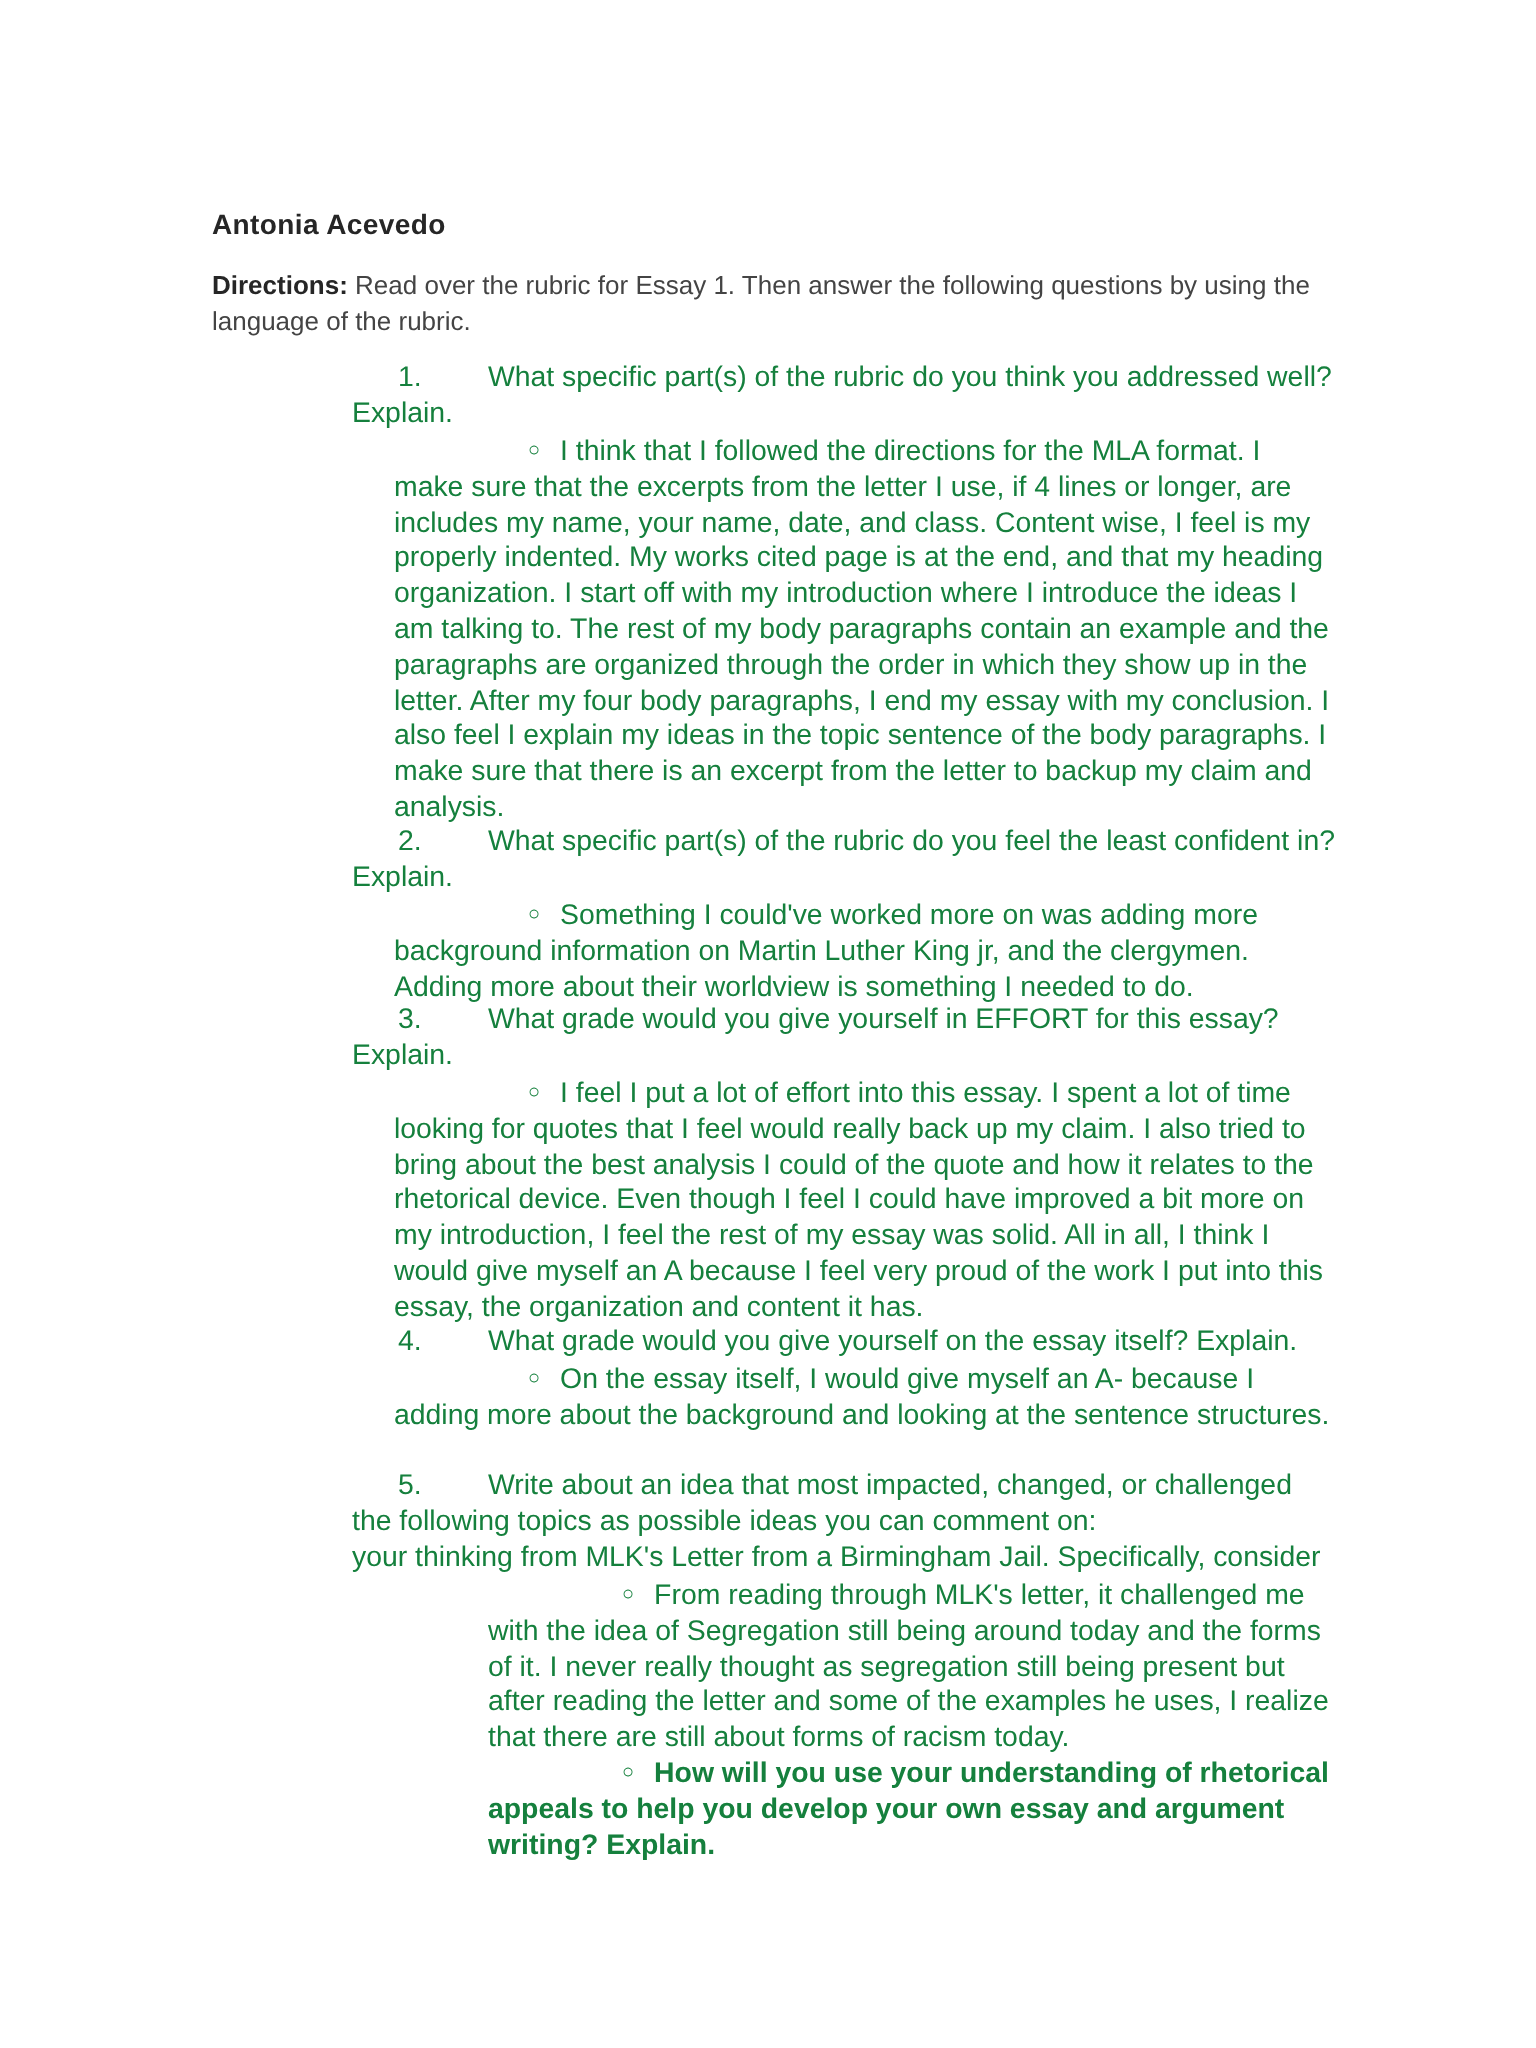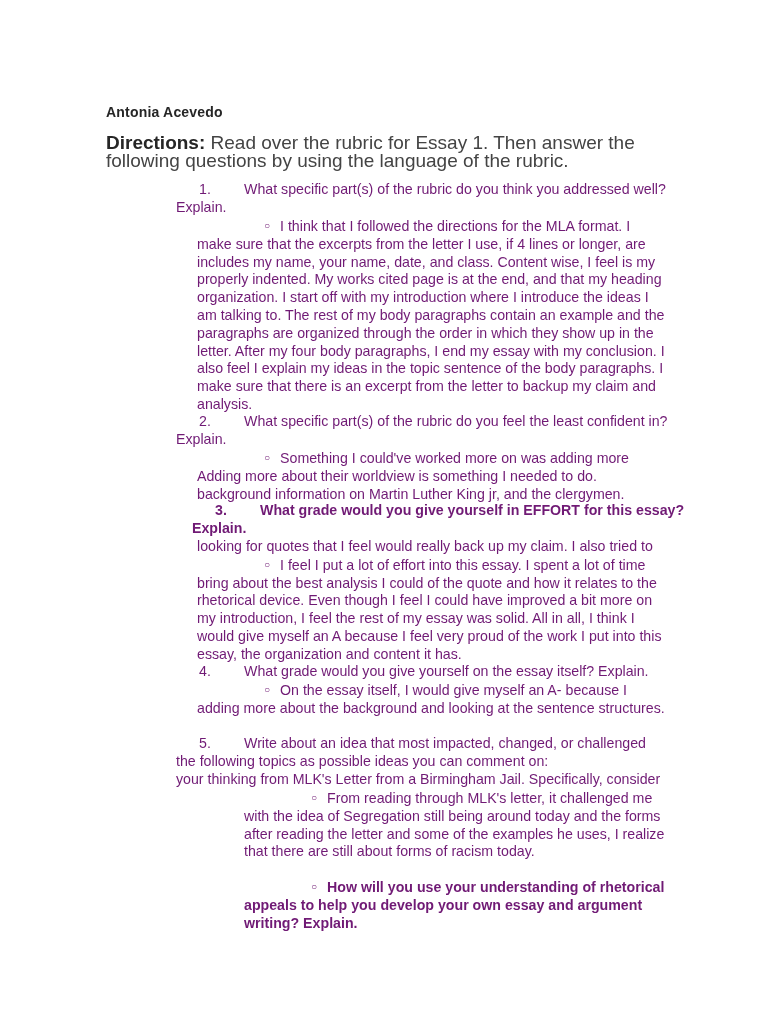--- a/index.html
+++ b/index.html
@@ -27,32 +27,32 @@
       font-size: 14px;
       font-weight: bold;
       color: #262626;
       letter-spacing: 0.2px;
     }
     .directions {
       position: absolute;
       left: 90px;
       top: 134px;
       width: 590px;
-      font-size: 19px;
+      font-size: 13px;
       line-height: 18px;
       color: #444;
     }
     .directions b {
       color: #262626;
     }
     .block {
       position: absolute;
       font-size: 14.2px;
       line-height: 17.8px;
-      color: #701a75;
+      color: #15803d;
     }
     .q-line {
       white-space: nowrap;
     }
     .q-num {
       display: inline-block;
       width: 45px;
     }
     .bullet {
       display: inline-block;
@@ -89,31 +89,31 @@
     <div class="q-line">make sure that there is an excerpt from the letter to backup my claim and</div>
     <div class="q-line">analysis.</div>
   </div>
 
   <div class="block" style="left:160px; top:413px;">
     <div class="q-line" style="padding-left:23px;"><span class="q-num">2.</span><span>What specific part(s) of the rubric do you feel the least confident in?</span></div>
     <div class="q-line">Explain.</div>
   </div>
   <div class="block" style="left:181px; top:449px;">
     <div class="q-line" style="padding-left:67px;"><span class="bullet">○</span><span>Something I could've worked more on was adding more</span></div>
+    <div class="q-line">background information on Martin Luther King jr, and the clergymen.</div>
     <div class="q-line">Adding more about their worldview is something I needed to do.</div>
-    <div class="q-line">background information on Martin Luther King jr, and the clergymen.</div>
   </div>
 
-  <div class="block" style="left:176px; top:502px;font-weight:bold;">
+  <div class="block" style="left:160px; top:502px;">
     <div class="q-line" style="padding-left:23px;"><span class="q-num">3.</span><span>What grade would you give yourself in EFFORT for this essay?</span></div>
     <div class="q-line">Explain.</div>
   </div>
   <div class="block" style="left:181px; top:538px;">
+    <div class="q-line" style="padding-left:67px;"><span class="bullet">○</span><span>I feel I put a lot of effort into this essay. I spent a lot of time</span></div>
     <div class="q-line">looking for quotes that I feel would really back up my claim. I also tried to</div>
-    <div class="q-line" style="padding-left:67px;"><span class="bullet">○</span><span>I feel I put a lot of effort into this essay. I spent a lot of time</span></div>
     <div class="q-line">bring about the best analysis I could of the quote and how it relates to the</div>
     <div class="q-line">rhetorical device. Even though I feel I could have improved a bit more on</div>
     <div class="q-line">my introduction, I feel the rest of my essay was solid. All in all, I think I</div>
     <div class="q-line">would give myself an A because I feel very proud of the work I put into this</div>
     <div class="q-line">essay,  the organization and content it has.</div>
   </div>
 
   <div class="block" style="left:160px; top:663px;">
     <div class="q-line" style="padding-left:23px;"><span class="q-num">4.</span><span>What grade would you give yourself on the essay itself? Explain.</span></div>
   </div>
@@ -123,20 +123,21 @@
   </div>
 
   <div class="block" style="left:160px; top:735px;">
     <div class="q-line" style="padding-left:23px;"><span class="q-num">5.</span><span>Write about an idea that most impacted, changed, or challenged</span></div>
     <div class="q-line">the following topics as possible ideas you can comment on:</div>
     <div class="q-line">your thinking from MLK's Letter from a Birmingham Jail. Specifically, consider</div>
   </div>
   <div class="block" style="left:228px; top:789px;">
     <div class="q-line" style="padding-left:67px;"><span class="bullet">○</span><span>From reading through MLK's letter, it challenged me</span></div>
     <div class="q-line">with the idea of Segregation still being around today and the forms</div>
+    <div class="q-line">of it. I never really thought as segregation still being present but</div>
     <div class="q-line">after reading the letter and some of the examples he uses, I realize</div>
     <div class="q-line">that there are still about forms of racism today.</div>
   </div>
   <div class="block" style="left:228px; top:878px;font-weight:bold;">
     <div class="q-line" style="padding-left:67px;"><span class="bullet">○</span><span>How will you use your understanding of rhetorical</span></div>
     <div class="q-line">appeals to help you develop your own essay and argument</div>
     <div class="q-line">writing? Explain.</div>
   </div>
 
 </div>

